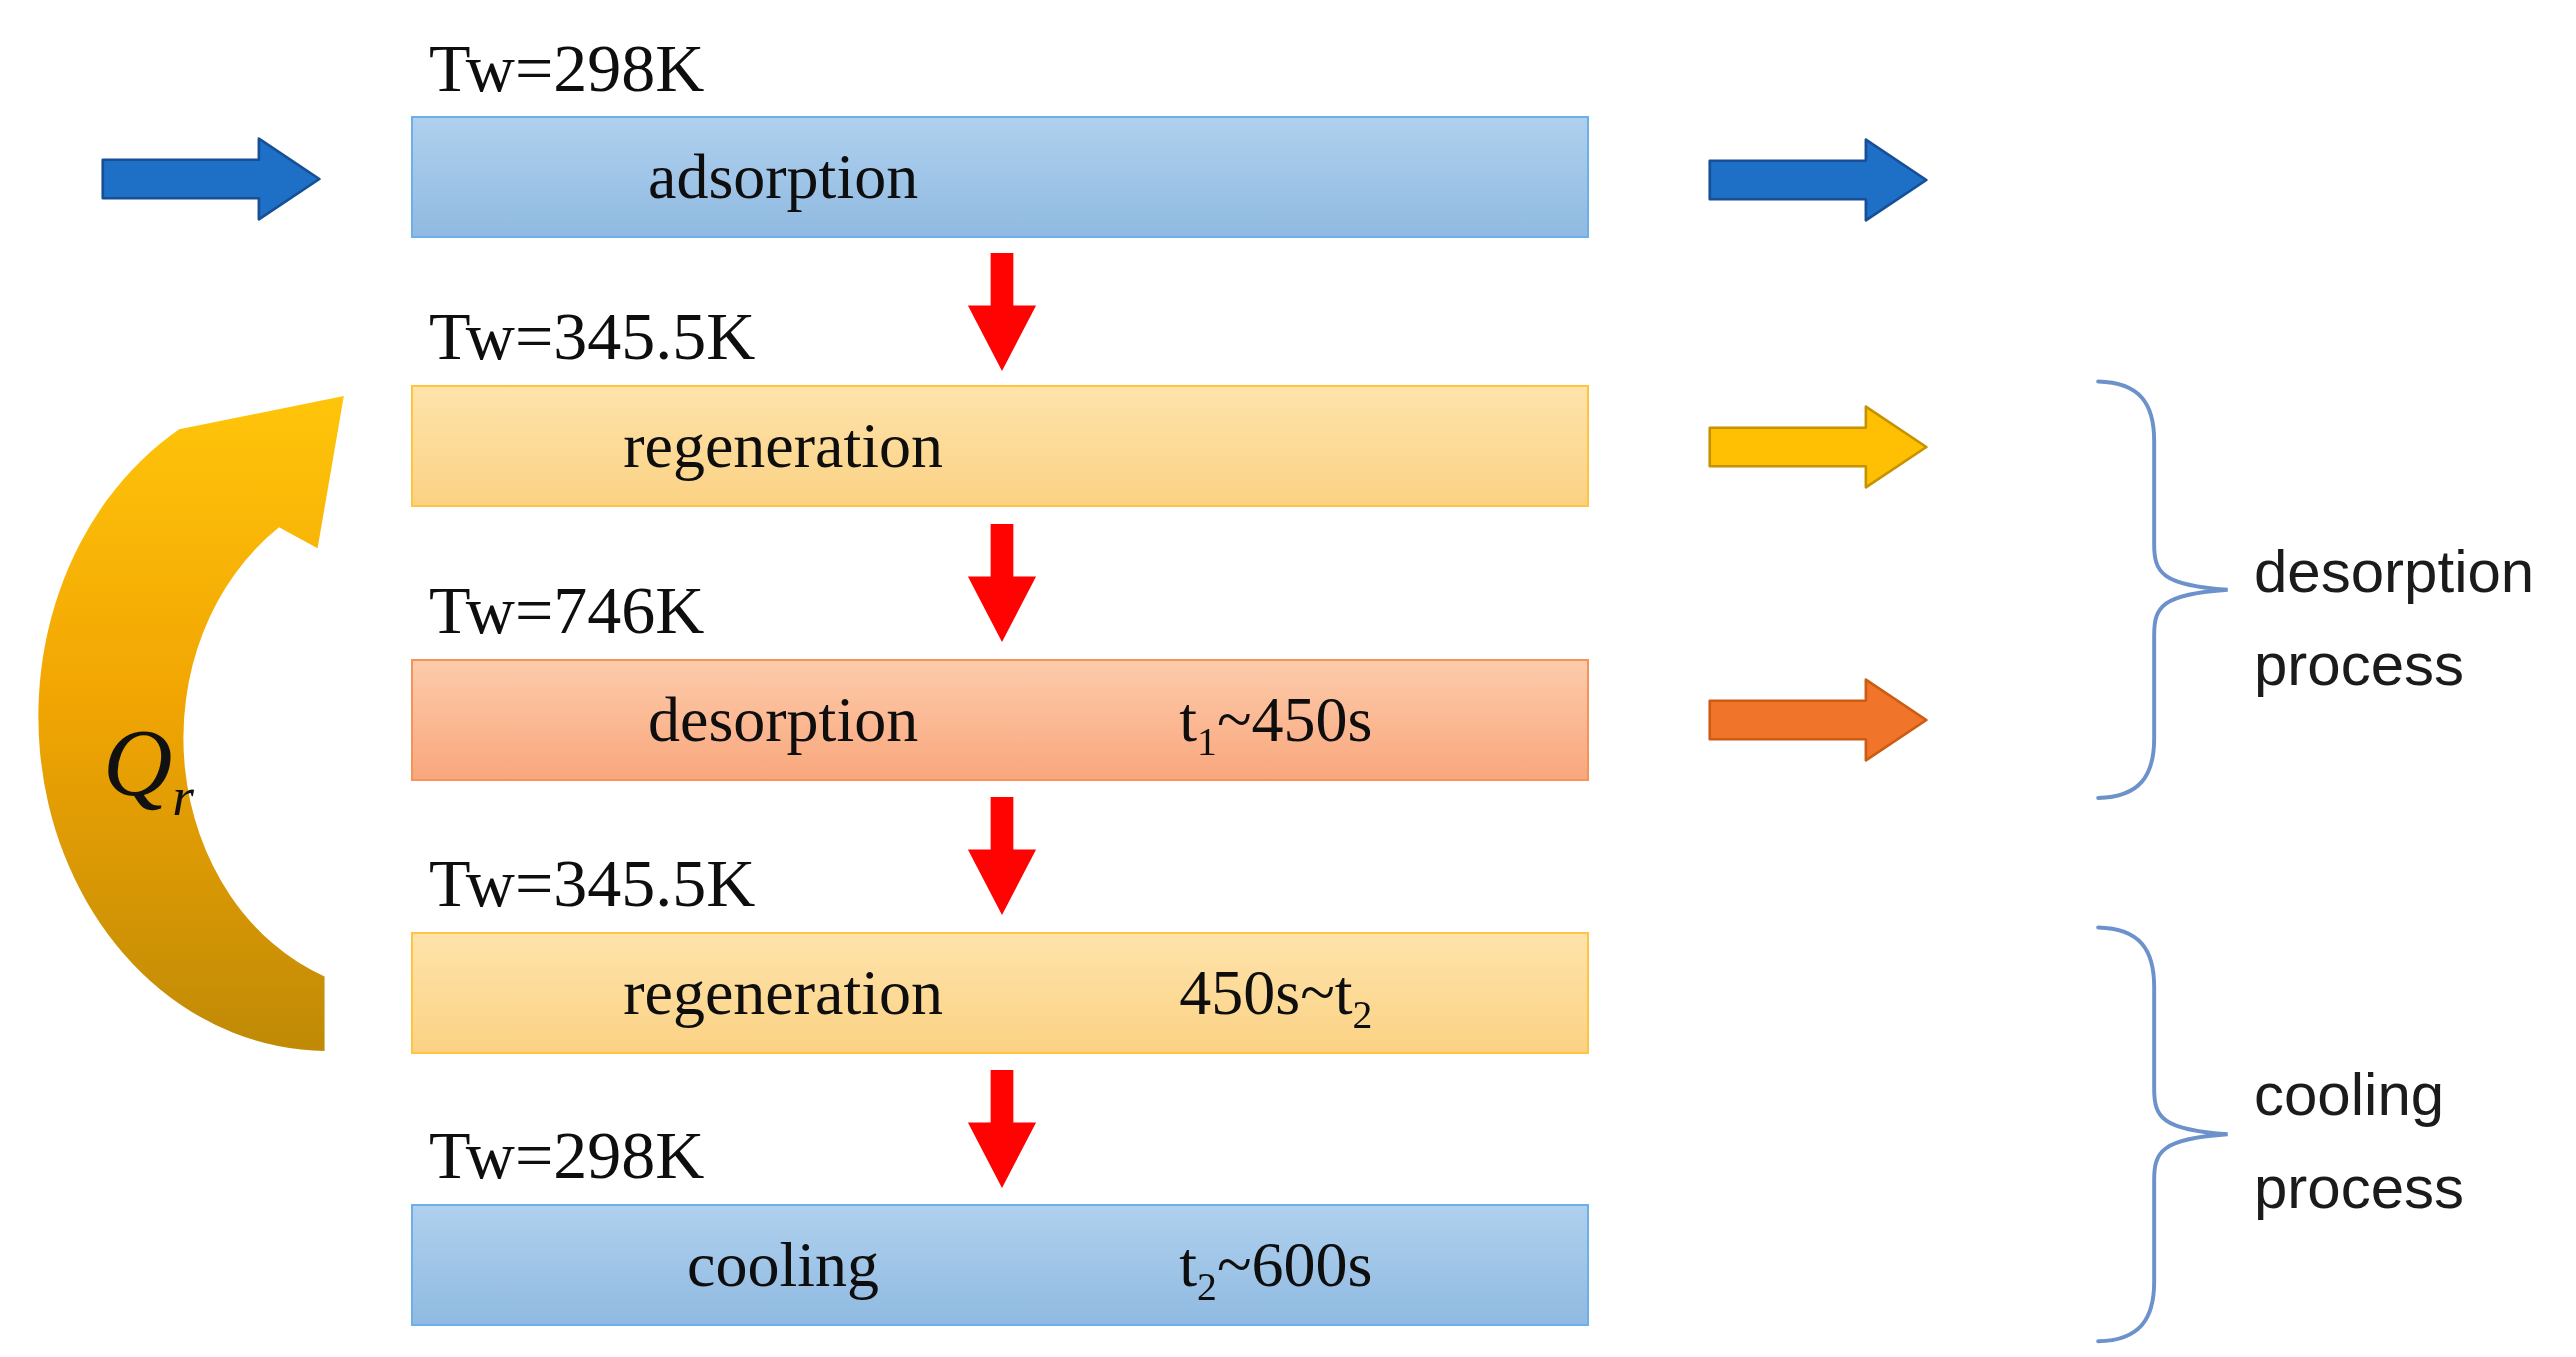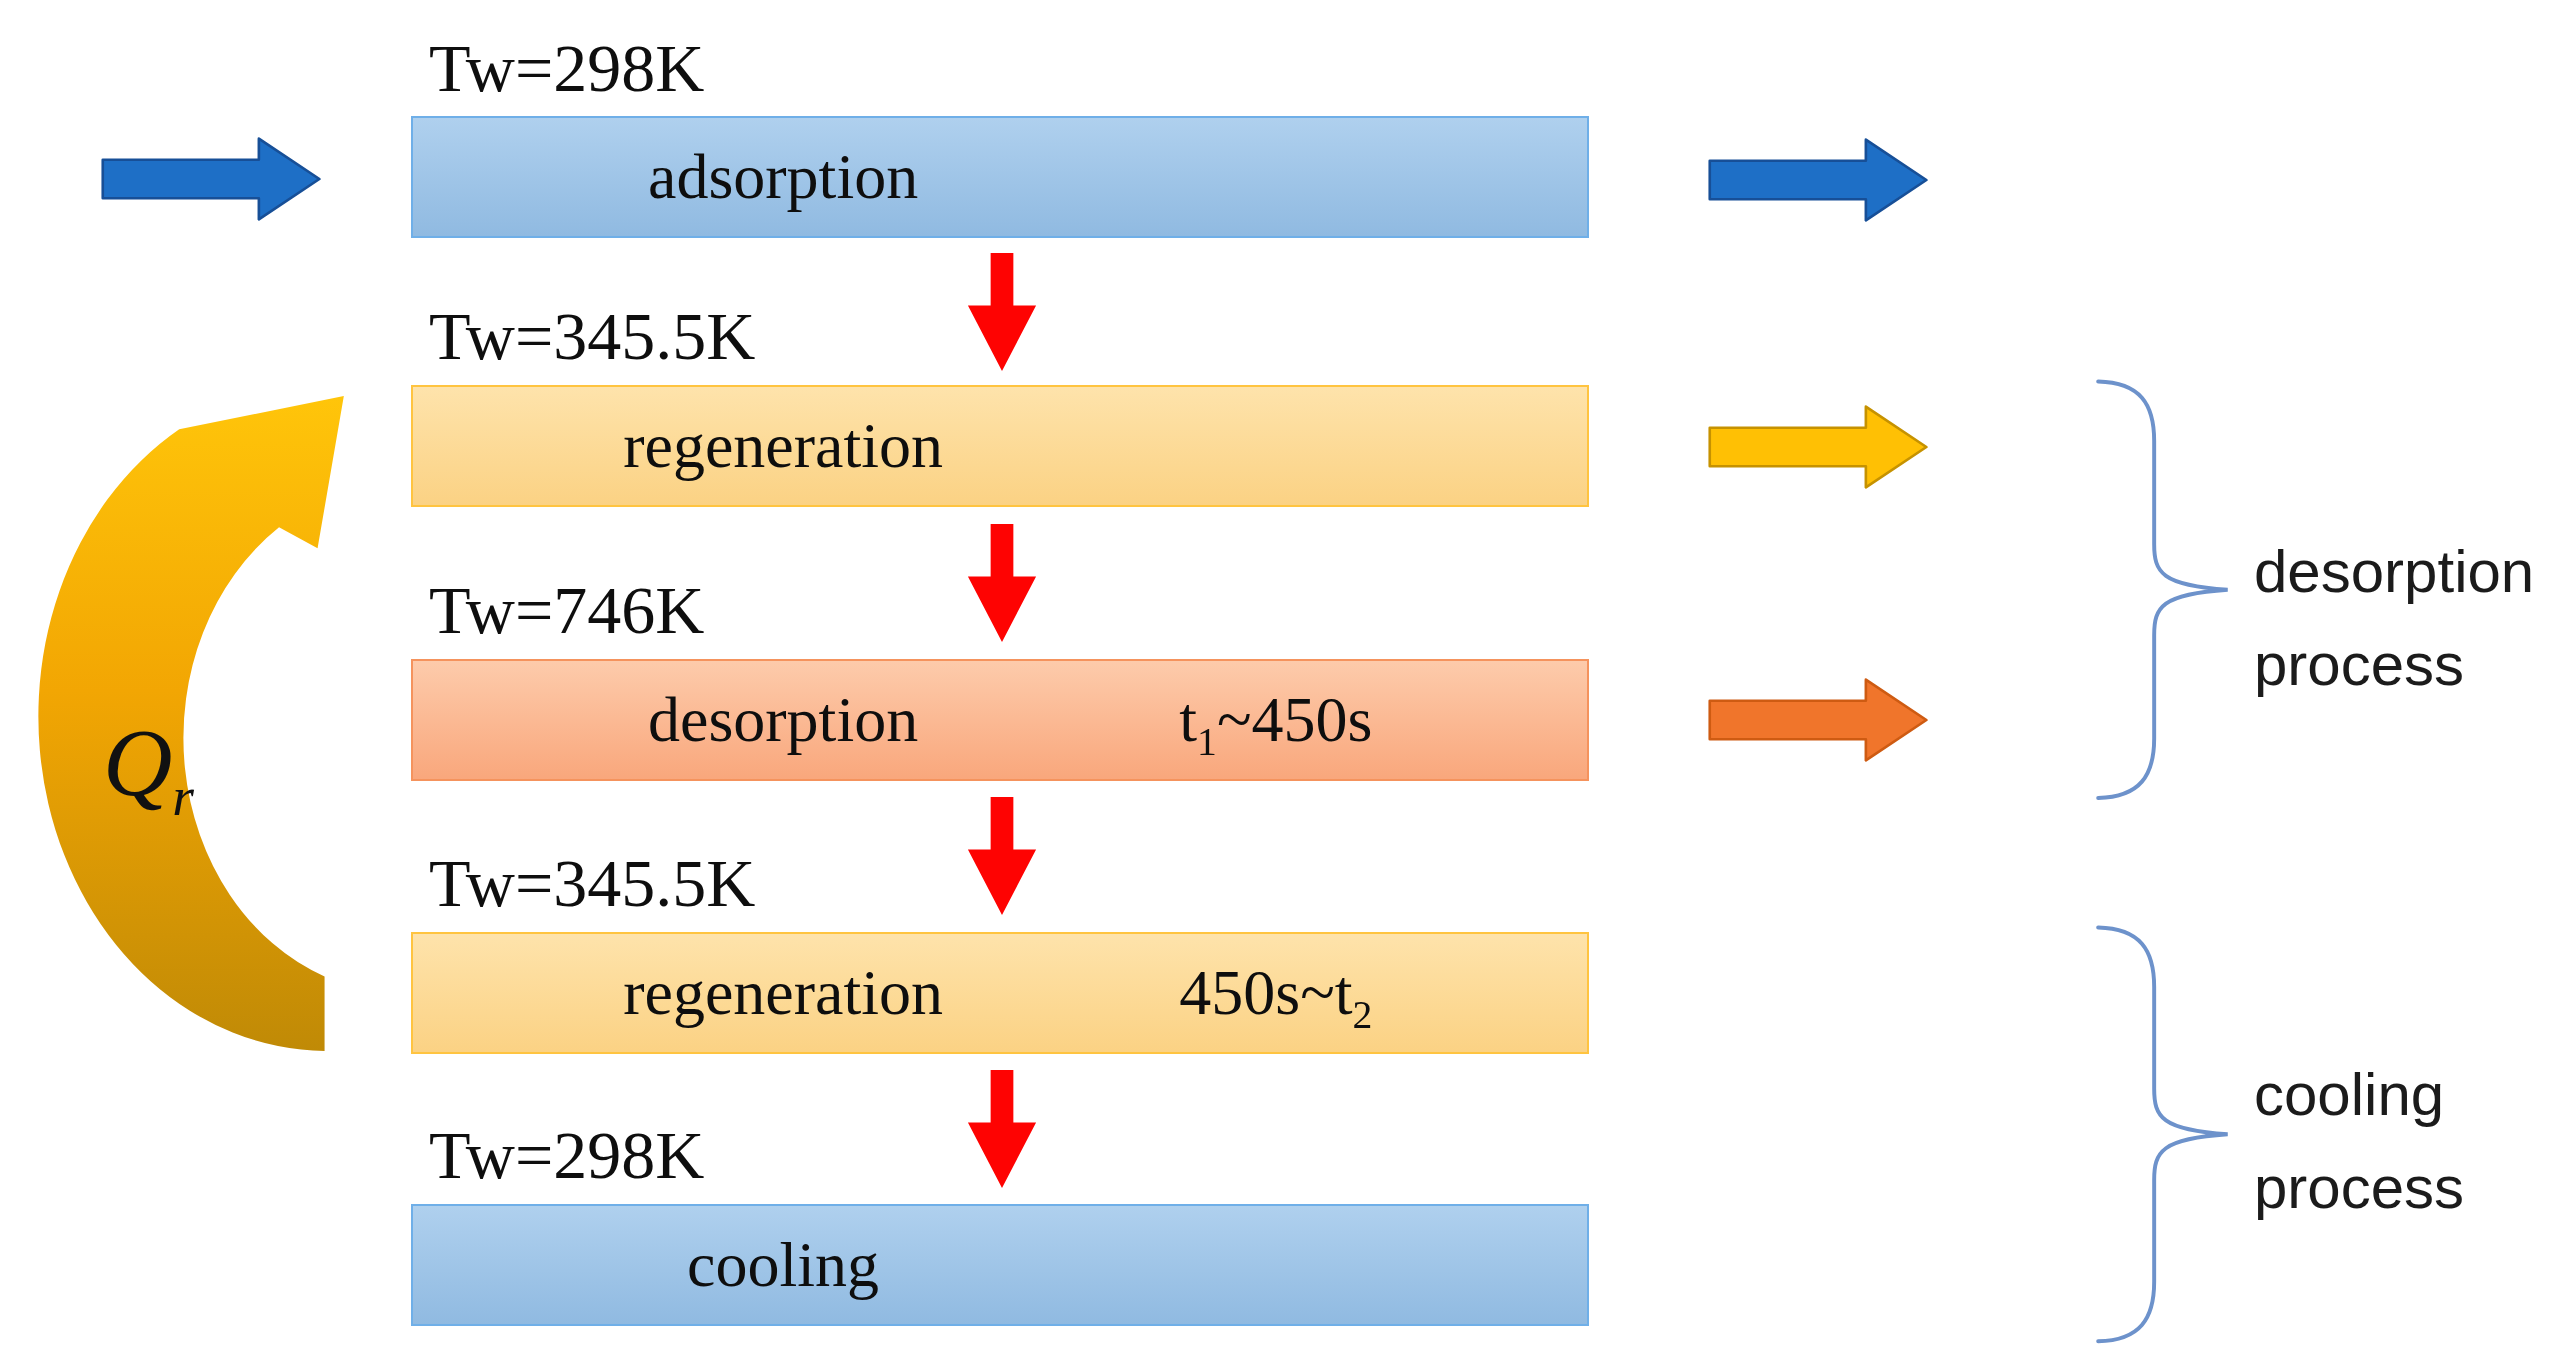--- a/index.html
+++ b/index.html
@@ -65,20 +65,21 @@
 
   <div class="tw" style="top: 846px;">Tw=345.5K</div>
   <div class="bar style-yellow" style="top: 932px;">
     <span class="bname">regeneration</span>
     <span class="btime"><span>450s~t</span><sub>2</sub><span></span></span>
   </div>
 
   <div class="tw" style="top: 1118px;">Tw=298K</div>
   <div class="bar style-blue" style="top: 1204px;">
     <span class="bname">cooling</span>
+    <span class="btime"><span>t</span><sub>2</sub><span>~600s</span></span>
   </div>
 
   <svg class="red-arrow" viewBox="0 0 80 135" style="top: 253px;">
     <polygon points="27,0 53,0 53,60 79,60 40,135 1,60 27,60"></polygon>
   </svg>
 
   <svg class="red-arrow" viewBox="0 0 80 135" style="top: 524px;">
     <polygon points="27,0 53,0 53,60 79,60 40,135 1,60 27,60"></polygon>
   </svg>
 

